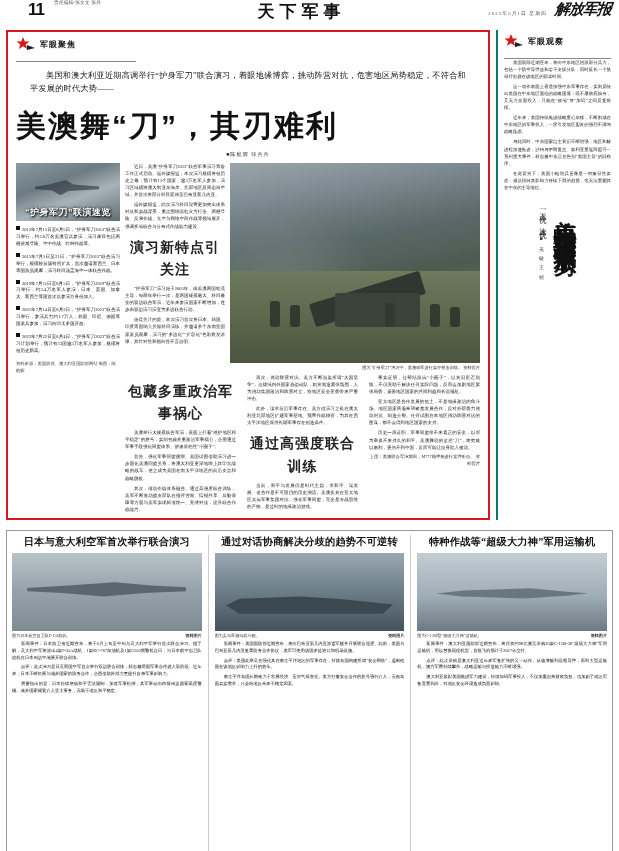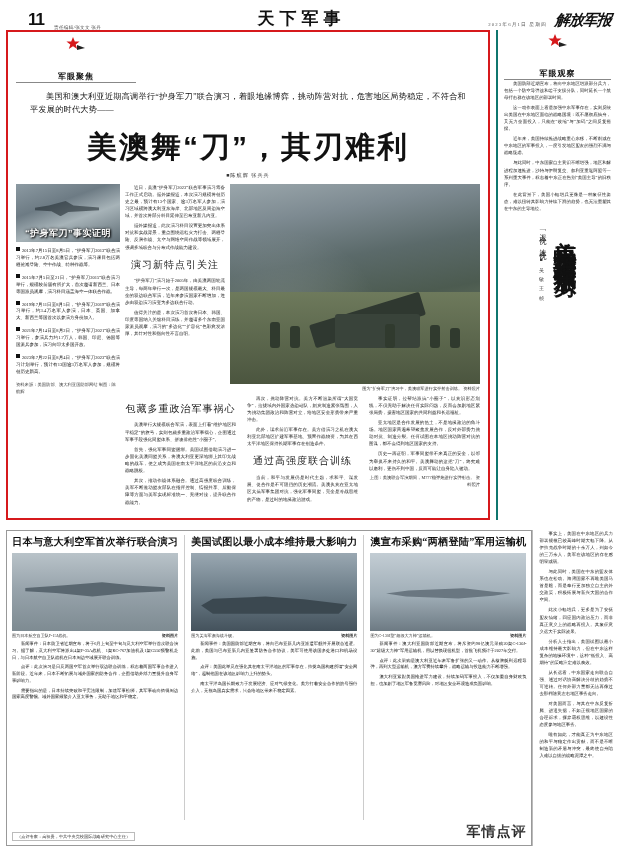--- a/index.html
+++ b/index.html
@@ -9,21 +9,21 @@
     background: #ffffff;
     font-family: "Liberation Serif", "DejaVu Serif", serif;
     color: #111;
     overflow: hidden;
     position: relative;
   }
 
   
   .masthead {
     height: 30px;
-    display: flex; align-items: flex-end;
+    display: flex; align-items: flex-start;
     padding: 0 8px 0 28px;
     position: relative;
   }
   .page-num {
     font-size: 17px; font-weight: bold; letter-spacing: -1px;
     font-family: "Liberation Sans", sans-serif;
     margin-right: 10px;
   }
   .editor-credit {
     font-size: 4.6px; color: #444; letter-spacing: .3px;
@@ -53,35 +53,35 @@
 
   .feature {
     flex: 0 0 484px;
     border: 2px solid #d6191c;
     padding: 5px 8px 6px 8px;
     position: relative;
     overflow: hidden;
   }
 
   
-  .badge-row { display: flex; align-items: center; gap: 20px; border-bottom: 1px solid #888; padding-bottom: 0; width: 120px; flex-direction: column;}
+  .badge-row { display: flex; align-items: center; gap: 4px; border-bottom: 1px solid #888; padding-bottom: 10px; width: 120px;}
   .star-mark { position: relative; width: 20px; height: 14px; }
   .star-mark svg { position:absolute; left:0; top:0; }
   .badge-text {
     font-size: 8px; font-weight: bold; letter-spacing: 1px;
     font-family: "Liberation Sans", sans-serif;
   }
 
   .kicker {
     margin: 7px 14px 10px 14px;
     font-size: 8.1px; line-height: 1.65; text-align: justify;
     text-indent: 16px; letter-spacing: .3px;
   }
   .headline {
-    text-align: center; font-size: 30px; font-weight: bold;
+    text-align: left; font-size: 30px; font-weight: bold;
     letter-spacing: 2px; margin: 10px 0 4px 0;
     font-family: "Liberation Sans", sans-serif;
   }
   .byline { text-align: center; font-size: 5.2px; color:#333; letter-spacing:1px; margin-bottom: 5px;}
 
   
   .feat-grid { display: flex; gap: 5px; }
   .col-left { flex: 0 0 104px; }
   .col-mid  { flex: 1 1 auto; }
 
@@ -104,21 +104,21 @@
   }
   .rail-item { margin-top: 5px; font-size: 4.5px; line-height: 1.55; text-align: justify; }
   .rail-item .bullet { display:inline-block; width:4px;height:4px;background:#111;margin-right:2px;vertical-align:1px;}
   .rail-credit { font-size: 4.3px; color:#444; margin-top:6px; line-height:1.5;}
 
   
   .mid-top { display: flex; gap: 5px; }
   .txtcol { font-size: 4.5px; line-height: 1.58; text-align: justify; color:#222; }
   .txtcol p { margin: 0 0 3px 0; text-indent: 9px; }
   .subhead {
-    font-size: 10px; font-weight: normal; letter-spacing: 1px;
+    font-size: 14px; font-weight: bold; letter-spacing: 1px;
     font-family: "Liberation Sans", sans-serif;
     text-align: center; margin: 6px 0 5px 0;
   }
   .photo-main {
     width: 100%; height: 200px;
     background:
       radial-gradient(circle at 22% 72%, rgba(255,255,255,.18), transparent 40%),
       linear-gradient(170deg, #9aa6ab 0%, #7d8a91 18%, #5b6a6a 38%, #4c5b50 58%, #6d7a63 78%, #8b9478 100%);
     position: relative; overflow: hidden;
   }
@@ -167,21 +167,21 @@
     font-size: 7px; letter-spacing: 2px; color:#222; margin-top:4px;
   }
   .vert-author {
     writing-mode: vertical-rl; text-orientation: upright;
     font-size: 5px; letter-spacing: 2px; color:#333; margin-top:6px;
   }
 
   
   .bottom-zone {
     position: absolute; left: 6px; right: 6px; top: 500px; bottom: 2px;
-    display: flex; 
+    display: flex;  flex-direction: column;
   }
   .news-area {
     flex: 0 0 484px;
     border: 1px solid #999;
     padding: 4px 5px;
     display: flex; flex-direction: column;
   }
   .news-cols { display: flex; gap: 6px; flex: 1 1 auto;}
   .news-col { flex:1 1 0; display:flex; flex-direction:column; }
   .news-col + .news-col { border-left: 1px solid #ccc; padding-left:6px;}
@@ -256,21 +256,21 @@
       </div>
 
       <div class="kicker">美国和澳大利亚近期高调举行“护身军刀”联合演习，着眼地缘博弈，挑动阵营对抗，危害地区局势稳定，不符合和平发展的时代大势——</div>
       <div class="headline">美澳舞“刀”，其刃难利</div>
       <div class="byline">■陈航辉  张兵兵</div>
 
       <div class="feat-grid">
 
         <div class="col-left">
           <div class="rail-photo">
-            <div class="rail-caption">“护身军刀”事实证明</div>
+            <div class="rail-caption">“护身军刀”联演速览</div>
           </div>
           <div class="rail-item"><span class="bullet"></span><span>2013年7月15日至8月5日，“护身军刀2013”联合演习举行，约2.8万名美澳官兵参演，演习课目包括两栖抢滩登陆、空中作战、特种作战等。</span></div>
           <div class="rail-item"><span class="bullet"></span><span>2015年7月5日至21日，“护身军刀2015”联合演习举行，规模较前届有所扩大，首次邀请新西兰、日本等国派员观摩，演习科目涵盖海空一体联合作战。</span></div>
           <div class="rail-item"><span class="bullet"></span><span>2019年7月11日至8月5日，“护身军刀2019”联合演习举行，约3.4万名军人参演，日本、英国、加拿大、新西兰等国首次以参演方身份加入。</span></div>
           <div class="rail-item"><span class="bullet"></span><span>2021年7月14日至8月2日，“护身军刀2021”联合演习举行，参演兵力约1.7万人，韩国、印尼、德国等国派兵参加，演习向印太多国开放。</span></div>
           <div class="rail-item"><span class="bullet"></span><span>2023年7月22日至8月4日，“护身军刀2023”联合演习计划举行，预计有13国逾3万名军人参加，规模将创历史新高。</span></div>
           <div class="rail-credit">资料来源：美国防部、澳大利亚国防部网站  制图：陈航辉</div>
         </div>
 
         <div class="col-mid">
@@ -367,37 +367,37 @@
             <span class="src">资料图片</span>
           </div>
           <div class="news-body">
             <p>新闻事件：日本防卫省近期宣布，将于6月上旬至中旬与意大利空军举行首次联合演习。据了解，意大利空军将派出4架F-35A战机、1架KC-767加油机及1架G550预警机赴日，与日本航空自卫队战机在日本周边空域展开联合训练。</p>
             <p>点评：此次演习是日意两国空军首次举行双边联合训练，标志着两国军事合作进入新阶段。近年来，日本不断拓展与域外国家的防务合作，企图借助外部力量提升自身军事影响力。</p>
             <p>需要指出的是，日本持续突破和平宪法限制，加速军事松绑，其军事动向值得周边国家高度警惕。域外国家频繁介入亚太事务，无助于地区和平稳定。</p>
           </div>
         </div>
 
         <div class="news-col">
-          <div class="news-title">美国试图以最小成本维持最大影响力</div>
+          <div class="news-title">通过对话协商解决分歧的趋势不可逆转</div>
           <div class="news-photo np2">
             <div class="ship"></div>
           </div>
           <div class="news-cap">
             <span>图为美海军濒海战斗舰。</span>
             <span class="src">资料图片</span>
           </div>
           <div class="news-body">
             <p>新闻事件：美国国防部近期宣布，将向巴布亚新几内亚派遣军舰并开展联合巡逻。此前，美国与巴布亚新几内亚签署防务合作协议，美军可使用该国多处港口和机场设施。</p>
             <p>点评：美国此举意在强化其在南太平洋地区的军事存在，拉拢岛国构建所谓“安全网络”，遏制他国在该地区影响力上升的势头。</p>
             <p>南太平洋岛国长期致力于发展经济、应对气候变化。美方打着安全合作的旗号强行介入，无视岛国真实需求，只会给地区带来不稳定因素。</p>
           </div>
         </div>
 
         <div class="news-col">
-          <div class="news-title">澳宣布采购“两栖登陆”军用运输机</div>
+          <div class="news-title">特种作战等“超级大力神”军用运输机</div>
           <div class="news-photo np3">
             <div class="plane"></div>
           </div>
           <div class="news-cap">
             <span>图为C-130J型“超级大力神”运输机。</span>
             <span class="src">资料图片</span>
           </div>
           <div class="news-body">
             <p>新闻事件：澳大利亚国防部近期宣布，将斥资约98亿澳元采购20架C-130J-30“超级大力神”军用运输机，用以替换现役机型，首批飞机预计于2027年交付。</p>
             <p>点评：此次采购是澳大利亚近年来军备扩张的又一动作。从核潜艇到远程导弹，再到大型运输机，澳方军费持续攀升，战略运输与投送能力不断增强。</p>

